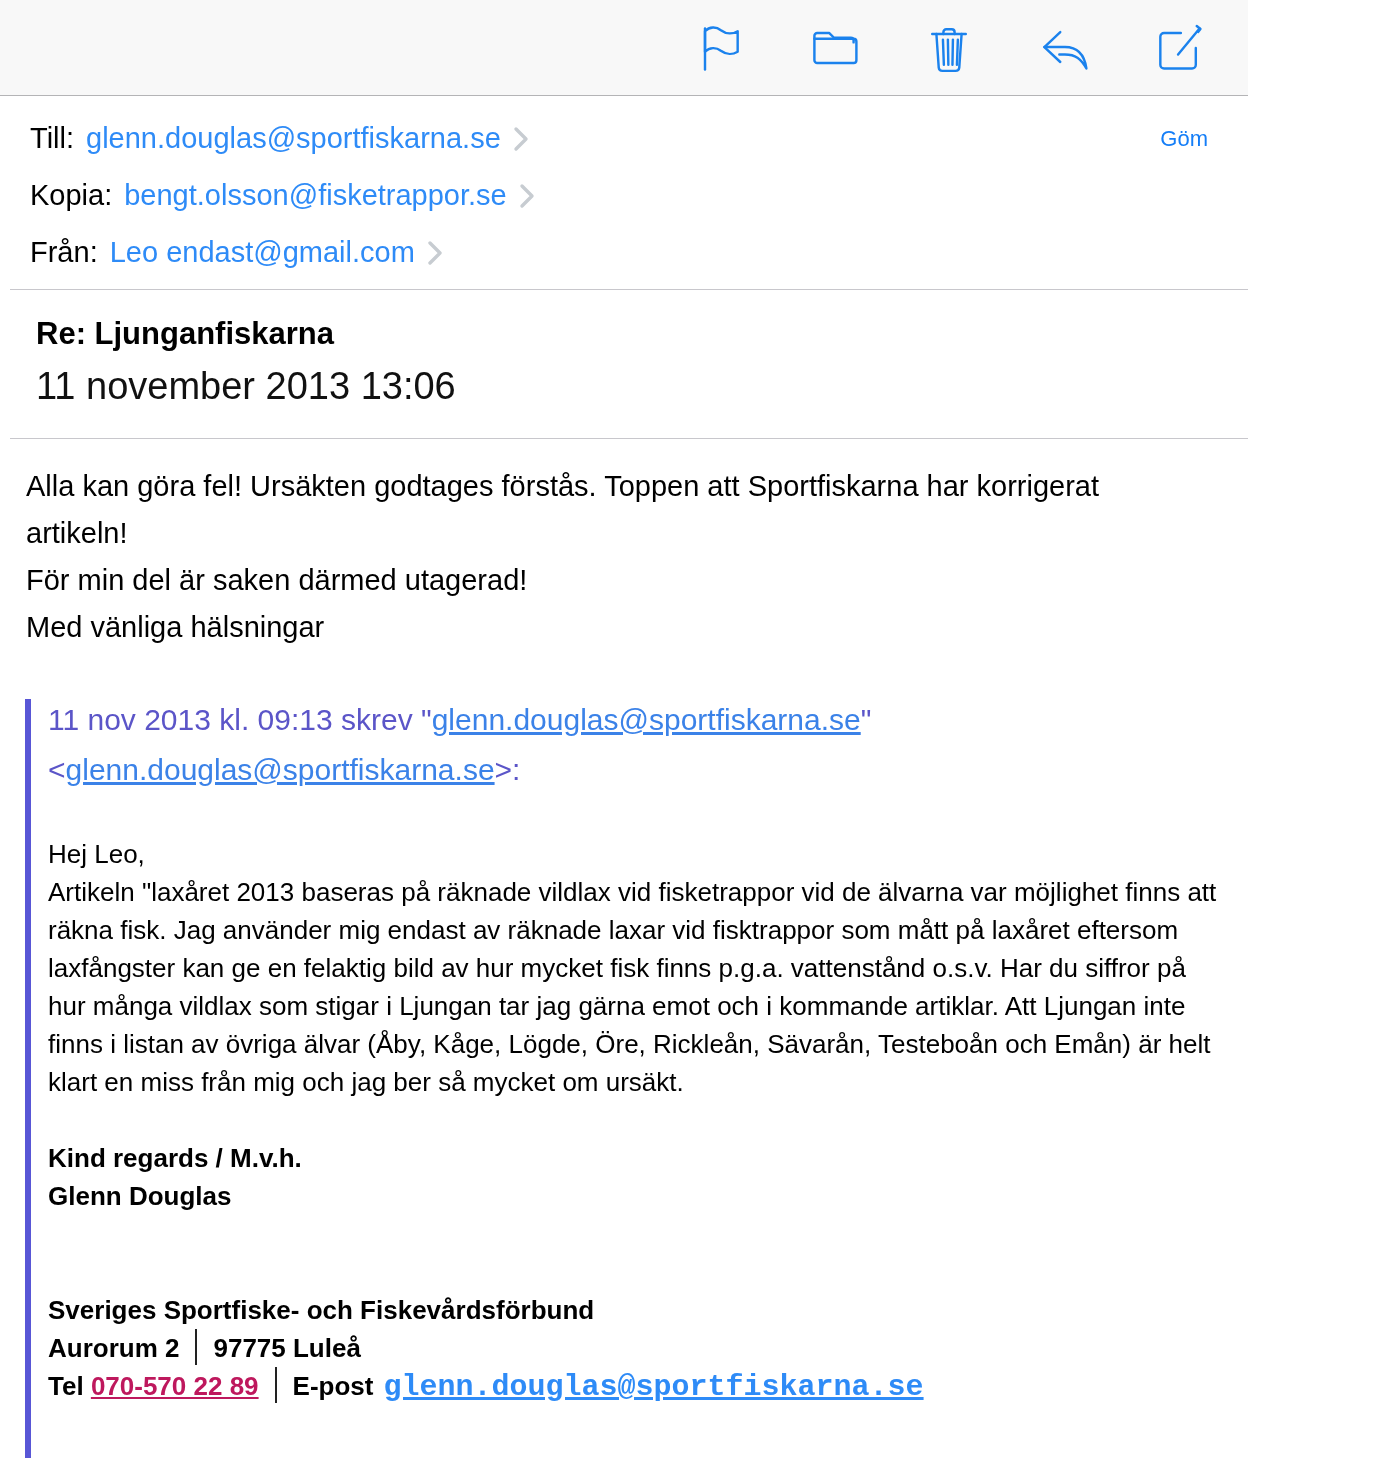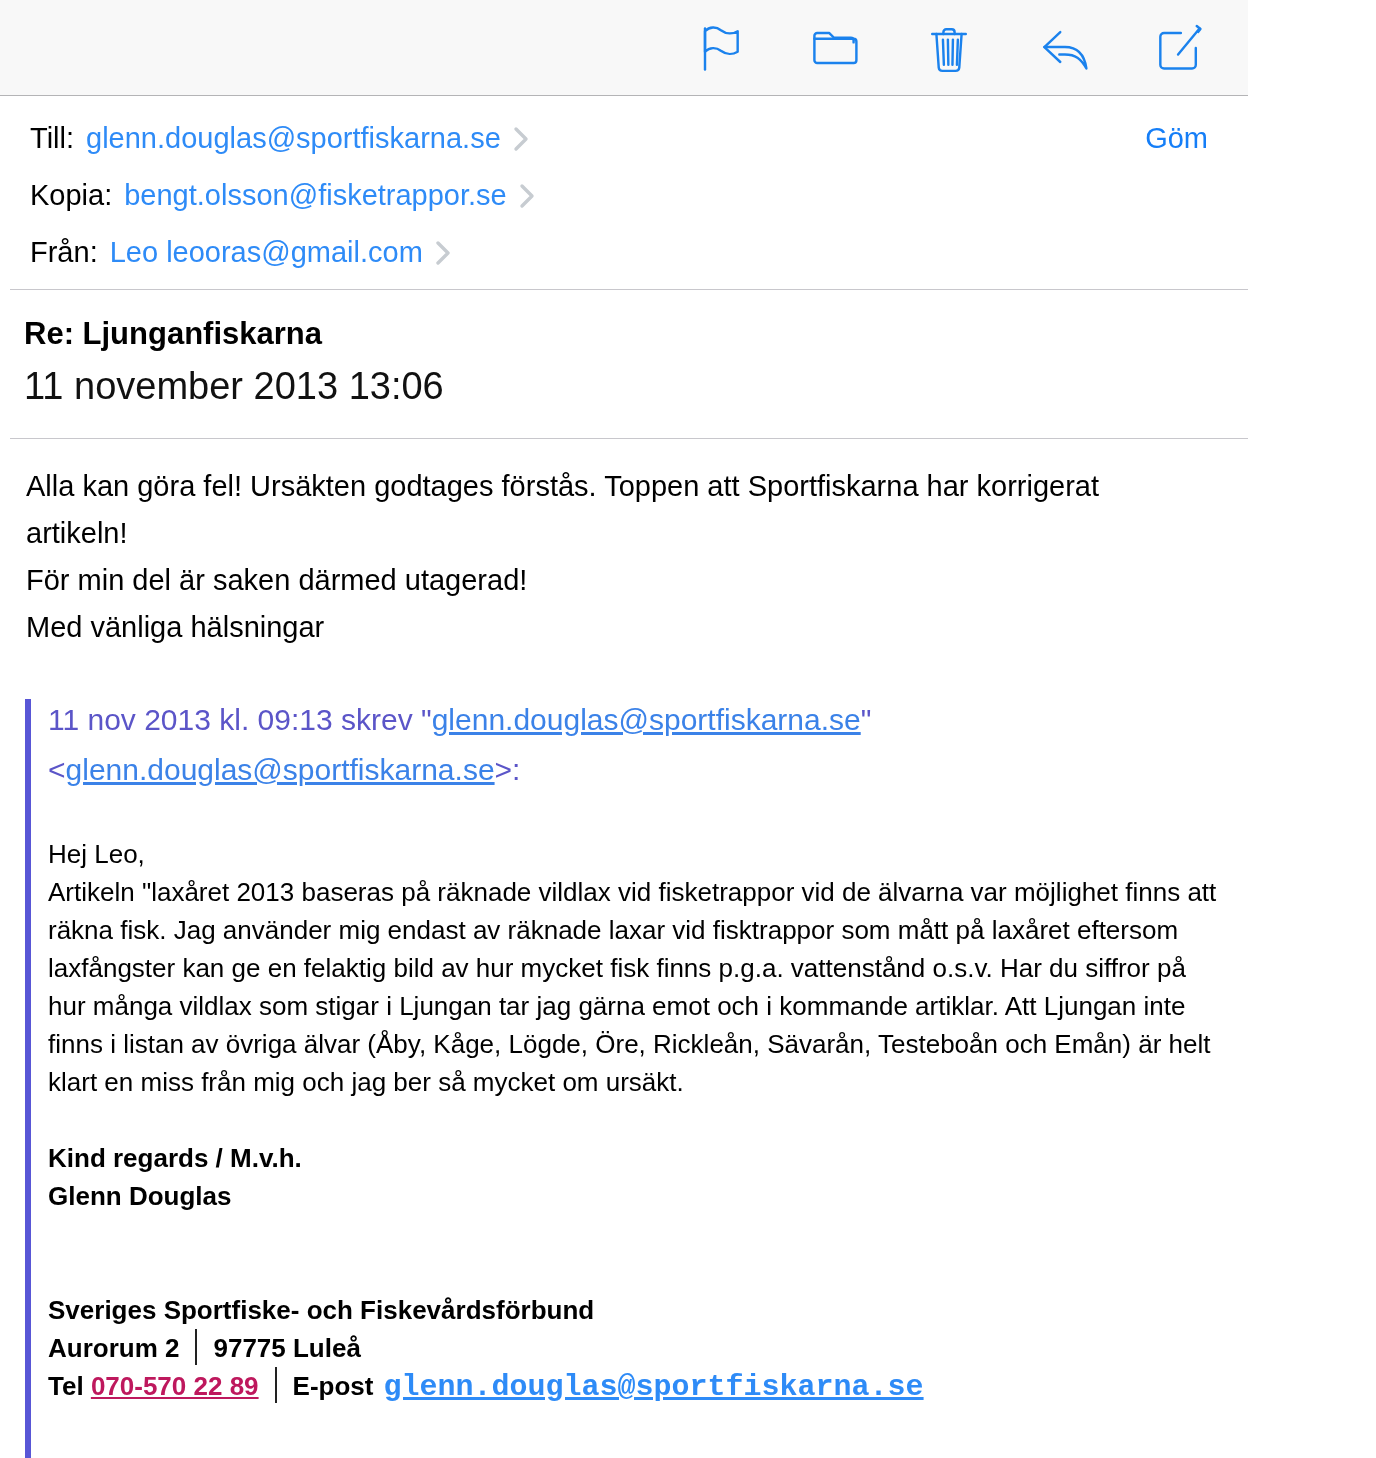--- a/index.html
+++ b/index.html
@@ -11,26 +11,26 @@
   .tb-btn { background:none; border:none; width:62px; height:62px; margin-left:53px; cursor:pointer; display:flex; align-items:center; justify-content:center; }
   .tb-btn svg { width:56px; height:56px; stroke:#1b82ed; fill:none; stroke-width:2.6; stroke-linecap:round; stroke-linejoin:round; }
 
   
   .headers { padding:14px 40px 8px 30px; flex:0 0 auto; }
   .hrow { display:flex; align-items:center; height:57px; font-size:29px; }
   .hlabel { color:#000; margin-right:12px; }
   .hlink { color:#2e8bf7; text-decoration:none; }
   .chev { width:20px; height:28px; margin-left:10px; }
   .chev polyline { fill:none; stroke:#c7ccd1; stroke-width:3.4; stroke-linecap:round; stroke-linejoin:round; }
-  .hide-link { margin-left:auto; color:#157ef7; font-size:29px; text-decoration:none; }
+  .hide-link { margin-left:auto; color:#157ef7; font-size:22px; text-decoration:none; }
 
   .sep { height:1px; background:#c8c7cc; margin-left:10px; flex:0 0 auto; }
 
   
-  .subject-block { padding:26px 40px 30px 24px; flex:0 0 auto; }
+  .subject-block { padding:26px 40px 30px 36px; flex:0 0 auto; }
   .subject { font-size:31px; font-weight:bold; color:#000; }
   .date { font-size:38px; color:#111; margin-top:13px; }
 
   
   .mailbody { padding:24px 46px 0 26px; flex:0 0 auto; }
   .mailbody p { font-size:29px; line-height:47px; color:#000; }
 
   
   .quote { position:relative; margin-top:44px; padding-left:48px; padding-right:30px; flex:1 1 auto; }
   .qbar { position:absolute; left:25px; top:4px; bottom:0; width:6px; background:#5856d6; }
@@ -100,21 +100,21 @@
     </div>
     <div class="hrow">
       <span class="hlabel">Kopia:</span>
       <a class="hlink" href="#">bengt.olsson@fisketrappor.se</a>
       <svg class="chev" viewBox="0 0 20 28">
           <polyline points="5,4 15,14 5,24"></polyline>
         </svg>
     </div>
     <div class="hrow">
       <span class="hlabel">Från:</span>
-      <a class="hlink" href="#">Leo leooras@gmail.com</a>
+      <a class="hlink" href="#">Leo endast@gmail.com</a>
       <svg class="chev" viewBox="0 0 20 28">
           <polyline points="5,4 15,14 5,24"></polyline>
         </svg>
     </div>
   </div>
 
   <div class="sep"></div>
 
   <div class="subject-block">
     <div class="subject">Re: Ljunganfiskarna</div>

